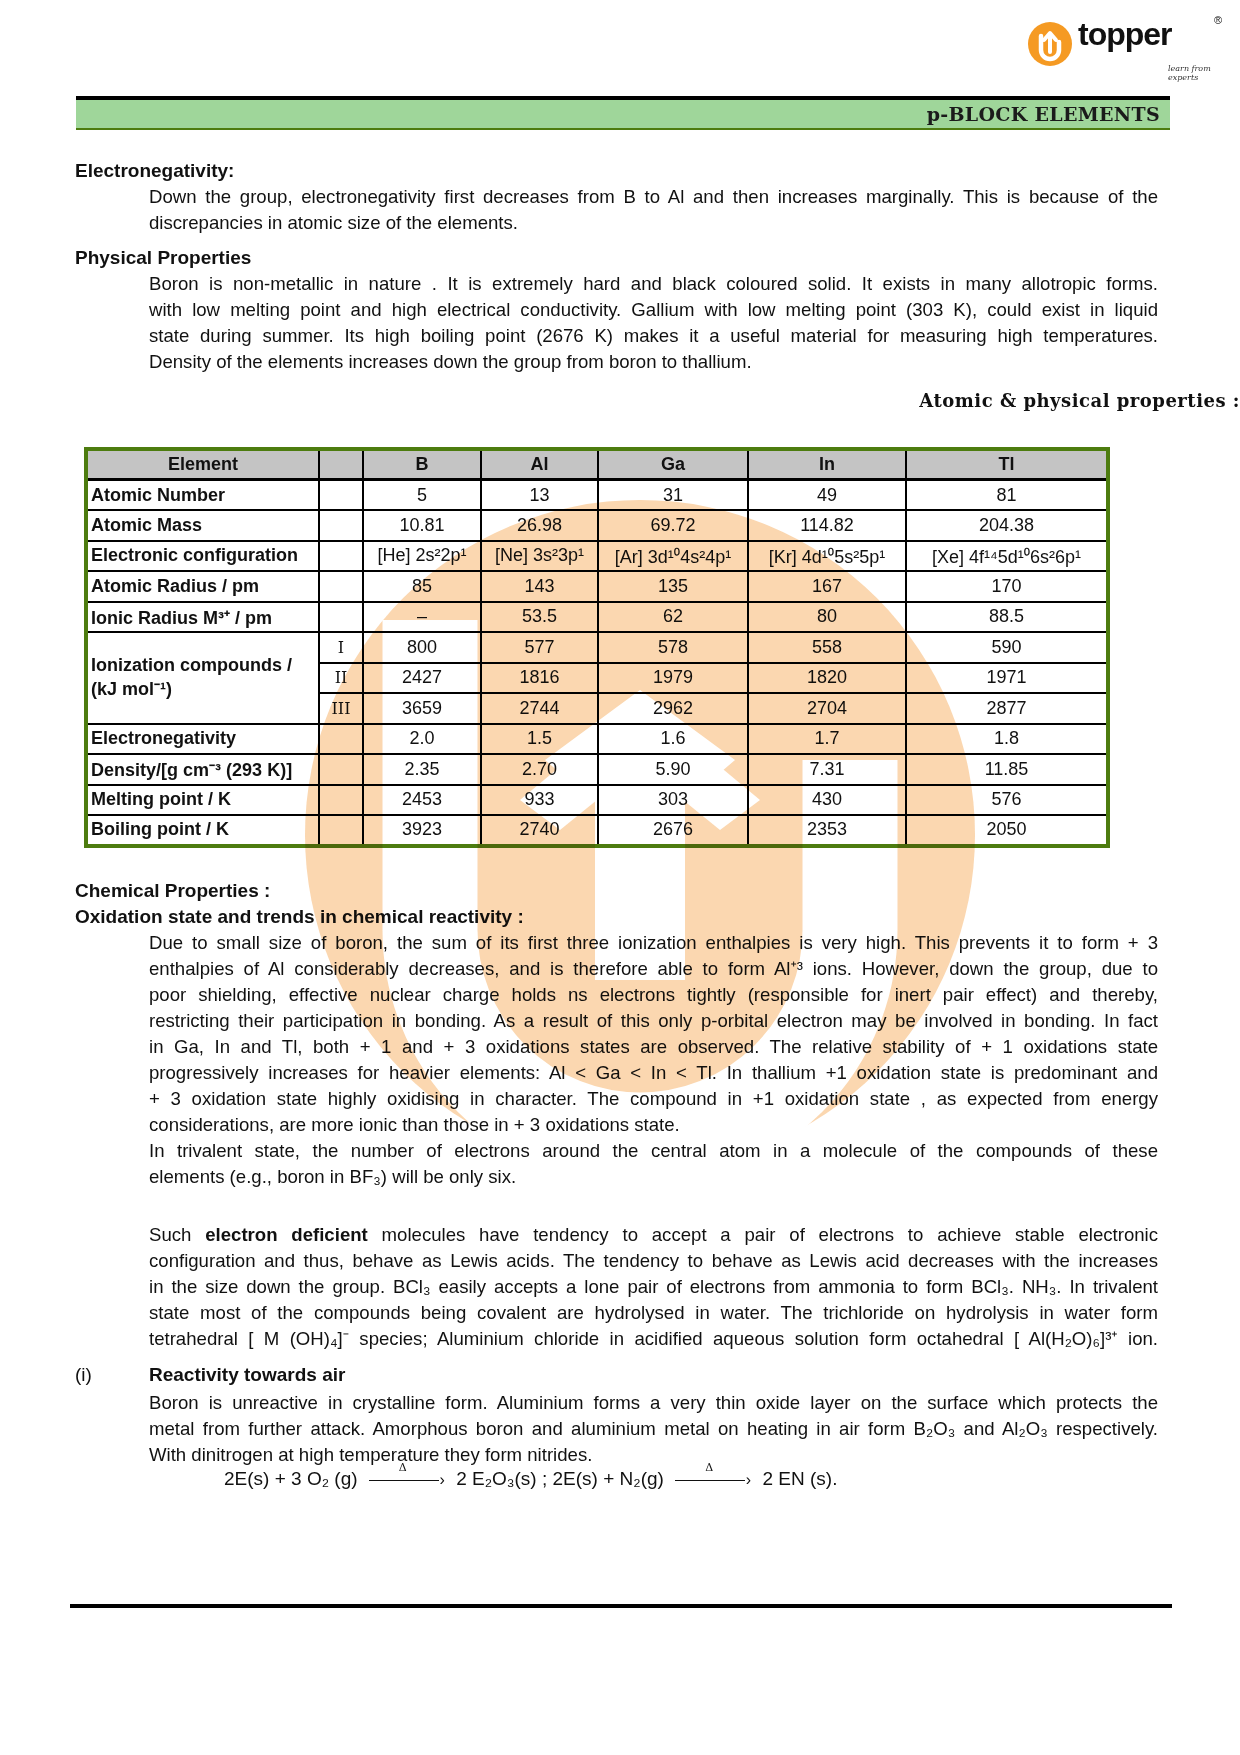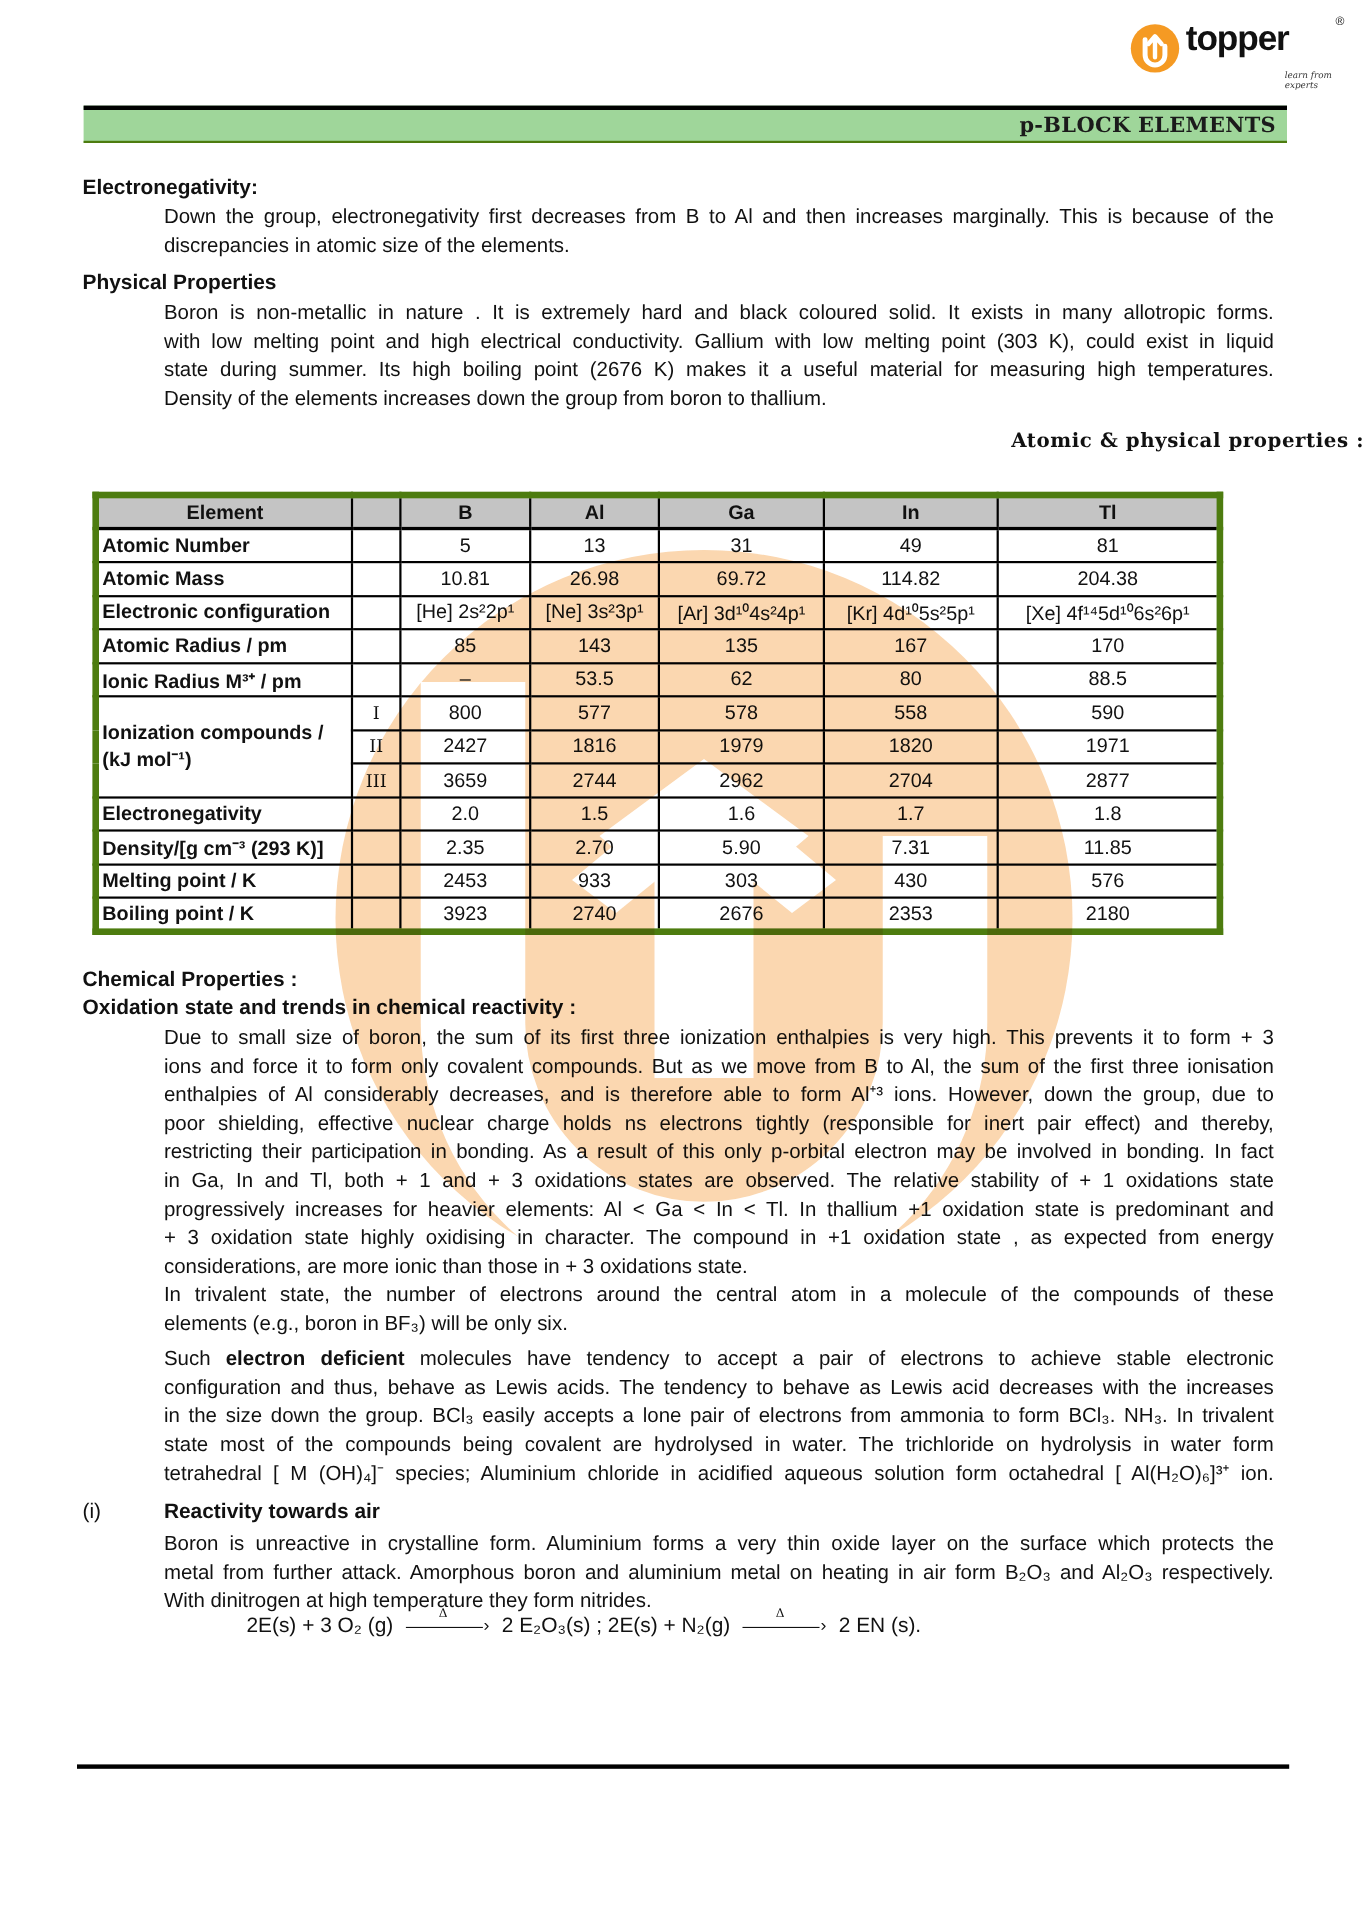--- a/index.html
+++ b/index.html
@@ -30,21 +30,21 @@
 
   #table-caption { left: 0; width: 1240px; top: 390px; text-align: right; font-family: "DejaVu Serif", "Liberation Serif", serif; font-weight: bold; font-size: 18px; letter-spacing: 0.5px; }
 
   
   #props-table { position: absolute; left: 84px; top: 447px; border-collapse: collapse; font-size: 18px; }
   #props-table td, #props-table th { border: 2px solid #000; padding: 0 4px; height: 30.5px; box-sizing: border-box; }
   #props-table th { background: #c4c4c4; font-weight: bold; text-align: center; border-bottom-width: 3px; }
   #props-table td.lbl { font-weight: bold; text-align: left; padding-left: 3px; }
   #props-table td.val { text-align: center; }
   #props-table td.roman { text-align: center; font-family: "DejaVu Serif", "Liberation Serif", serif; font-size: 16px; }
-  #props-table { border: 6px solid #4d7c0f; }
+  #props-table { border: 4px solid #4d7c0f; }
 
   .eq { font-size: 19px; }
   .arrow { display: inline-block; position: relative; width: 76px; height: 10px; vertical-align: middle; margin: 0 6px; }
   .arrow .shaft { position: absolute; left: 0; right: 6px; top: 5px; border-top: 1.5px solid #111; }
   .arrow .head { position: absolute; right: 0; top: -4px; font-size: 16px; }
   .arrow .delta { position: absolute; left: 30px; top: -14px; font-size: 11px; font-family: "DejaVu Serif", serif; }
 
   #footer-rule { left: 70px; top: 1604px; width: 1102px; height: 4px; background: #000; }
 </style>
 </head>
@@ -201,30 +201,29 @@
         <td class="val">430</td>
         <td class="val">576</td>
       </tr>
       <tr>
         <td class="lbl">Boiling point / K</td>
         <td class="roman"></td>
         <td class="val">3923</td>
         <td class="val">2740</td>
         <td class="val">2676</td>
         <td class="val">2353</td>
-        <td class="val">2180</td>
+        <td class="val">2050</td>
       </tr>
     </tbody>
 </table>
 
 <div class="abs h" style="left:75px; top:880px;">Chemical Properties :</div>
 <div class="abs h" style="left:75px; top:906px;">Oxidation state and trends in chemical reactivity :</div>
 <div class="abs p" style="left:149px; top:930px; width:1009px;">
   <span class="line">Due to small size of boron, the sum of its first three ionization enthalpies is very high. This prevents it to form + 3</span>
-  <span class="line">ions and force it to form only covalent compounds. But as we move from B to Al, the sum of  the first three ionisation</span>
   <span class="line">enthalpies of Al considerably decreases, and is therefore able to form Al⁺³ ions.  However, down the group, due to</span>
   <span class="line">poor shielding, effective nuclear charge holds ns electrons tightly (responsible for inert pair effect) and thereby,</span>
   <span class="line">restricting their participation in bonding. As a result of this only p-orbital electron may be involved in bonding. In fact</span>
   <span class="line">in Ga, In and Tl, both + 1 and + 3 oxidations states are observed. The relative stability of + 1 oxidations state</span>
   <span class="line">progressively increases for  heavier elements: Al &lt; Ga &lt; In &lt; Tl. In thallium +1 oxidation state is predominant and</span>
   <span class="line">+ 3 oxidation state highly oxidising in character. The compound in +1 oxidation state , as expected from energy</span>
   <span class="line last">considerations, are more ionic than those in + 3 oxidations state.</span>
   <span class="line">In trivalent state, the number of electrons around the central atom in a molecule of the compounds of these</span>
   <span class="line last">elements (e.g., boron in BF₃) will be only six.</span>
 </div>

